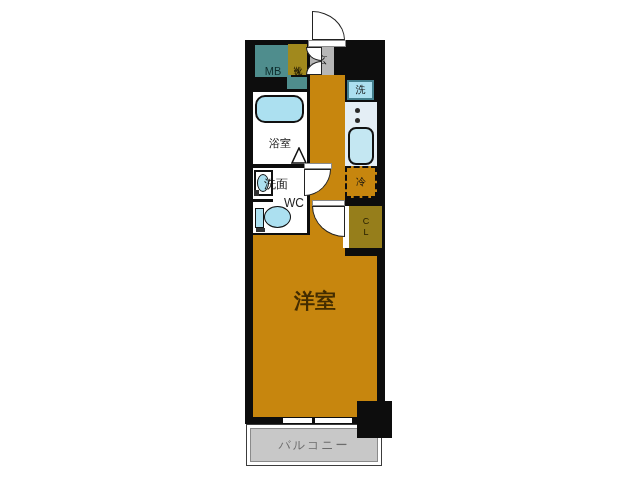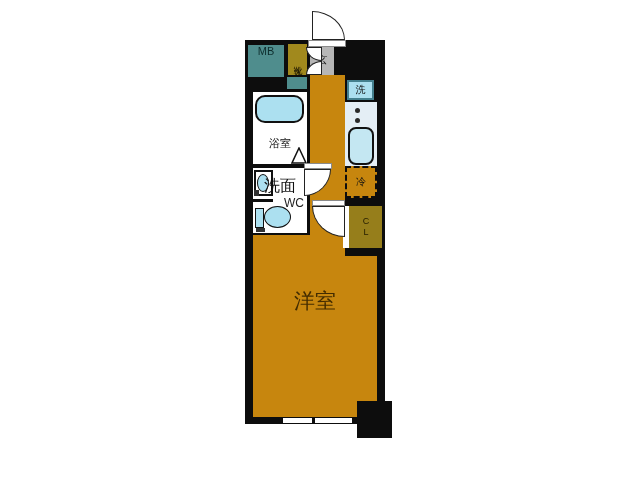--- a/index.html
+++ b/index.html
@@ -8,22 +8,22 @@
   .abs{position:absolute;box-sizing:border-box;}
 
   
   .base{left:245px;top:40px;width:140px;height:384px;background:#0d0d0d;}
 
   
   .hallway{left:310px;top:75px;width:35px;height:161px;background:#c7860e;}
   .room{left:253px;top:235px;width:124px;height:182px;background:#c7860e;}
 
   
-  .mb{left:248px;top:45px;width:36px;height:32px;background:#4f8d8d;color:#0e2e2e;
-      font-size:11px;display:flex;align-items:flex-start;justify-content:center;}
+  .mb{left:255px;top:45px;width:36px;height:32px;background:#4f8d8d;color:#0e2e2e;
+      font-size:11px;display:flex;align-items:flex-end;justify-content:center;}
   .shoe{left:288px;top:44px;width:19px;height:31px;background:#a1891d;color:#171200;
       font-size:9px;display:flex;align-items:center;justify-content:center;}
   .tealsmall{left:287px;top:77px;width:20px;height:12px;background:#4f8d8d;}
   .genkan{left:310px;top:43px;width:24px;height:32px;background:#b6b6b6;color:#111;
       font-size:11px;display:flex;align-items:center;justify-content:center;}
   .threshold{background:#ffffff;border:1px solid #8a8a8a;}
   .th-entrance{left:308px;top:40px;width:38px;height:7px;}
   .entrance-door{left:312px;top:11px;width:33px;height:29px;background:#ffffff;
       border:1px solid #222;border-radius:0 100% 0 0;}
   .gdoor{background:#ffffff;border:1px solid #222;}
@@ -51,41 +51,41 @@
   
   .bathblock{left:253px;top:92px;width:54px;height:141px;background:#ffffff;}
   .tub{left:255px;top:95px;width:49px;height:28px;background:#ace0f0;
       border:2px solid #111;border-radius:10px;}
   .bathlabel{left:256px;top:136px;width:48px;color:#111;font-size:11px;text-align:center;}
   .bathwall{left:253px;top:164px;width:54px;height:4px;background:#0d0d0d;}
   .basin{left:254px;top:170px;width:19px;height:26px;background:#ffffff;border:2px solid #111;}
   .basin-oval{left:257px;top:174px;width:12px;height:18px;background:#ace0f0;
       border:1px solid #111;border-radius:50%;}
   .basin-tap{left:254px;top:190px;width:5px;height:6px;background:#333;}
-  .basinlabel{left:264px;top:176px;width:32px;color:#111;font-size:16px;}
+  .basinlabel{left:264px;top:176px;width:32px;color:#111;font-size:12px;}
   .wcdivider{left:253px;top:199px;width:20px;height:3px;background:#0d0d0d;}
   .wclabel{left:284px;top:196px;width:24px;color:#222;font-size:12px;}
   .tank{left:255px;top:208px;width:9px;height:20px;background:#ace0f0;border:1px solid #111;}
   .bowl{left:264px;top:206px;width:27px;height:22px;background:#ace0f0;
       border:1px solid #111;border-radius:50%;}
   .tbase{left:256px;top:228px;width:9px;height:4px;background:#333;}
 
   .tri{left:291px;top:147px;}
 
   
   .th-wash{left:304px;top:163px;width:28px;height:6px;}
   .door-wash{left:304px;top:169px;width:27px;height:27px;background:#ffffff;
       border:1px solid #222;border-radius:0 0 100% 0;}
   .th-room{left:312px;top:200px;width:33px;height:6px;}
   .door-room{left:312px;top:206px;width:33px;height:31px;background:#ffffff;
       border:1px solid #222;border-radius:0 0 0 100%;}
 
   
   .roomlabel{left:253px;top:288px;width:124px;text-align:center;color:#432c00;
-      font-size:21px;font-weight:normal;line-height:26px;}
+      font-size:21px;font-weight:bold;line-height:26px;}
 
   
   .window{left:283px;top:418px;width:69px;height:5px;background:#ffffff;}
   .wtick{left:312px;top:417px;width:3px;height:7px;background:#0d0d0d;}
   .balcony{left:246px;top:424px;width:136px;height:42px;background:#ffffff;
       border:1px solid #3c3c3c;padding:3px;}
   .balcony-in{width:100%;height:100%;background:#c8c8c8;border:1px solid #8a8a8a;
       box-sizing:border-box;display:flex;align-items:center;justify-content:center;
       color:#6c6c6c;font-size:12px;letter-spacing:2px;}
   .pillar{left:357px;top:401px;width:35px;height:37px;background:#0d0d0d;}
@@ -155,15 +155,18 @@
   <div class="abs door-wash"></div>
   <div class="abs threshold th-room"></div>
   <div class="abs door-room"></div>
 
   <div class="abs roomlabel">
     <div>洋室</div>
   </div>
 
   <div class="abs window"></div>
   <div class="abs wtick"></div>
+  <div class="abs balcony">
+    <div class="balcony-in">バルコニー</div>
+  </div>
   <div class="abs pillar"></div>
 
 </div>
 
 </body></html>

